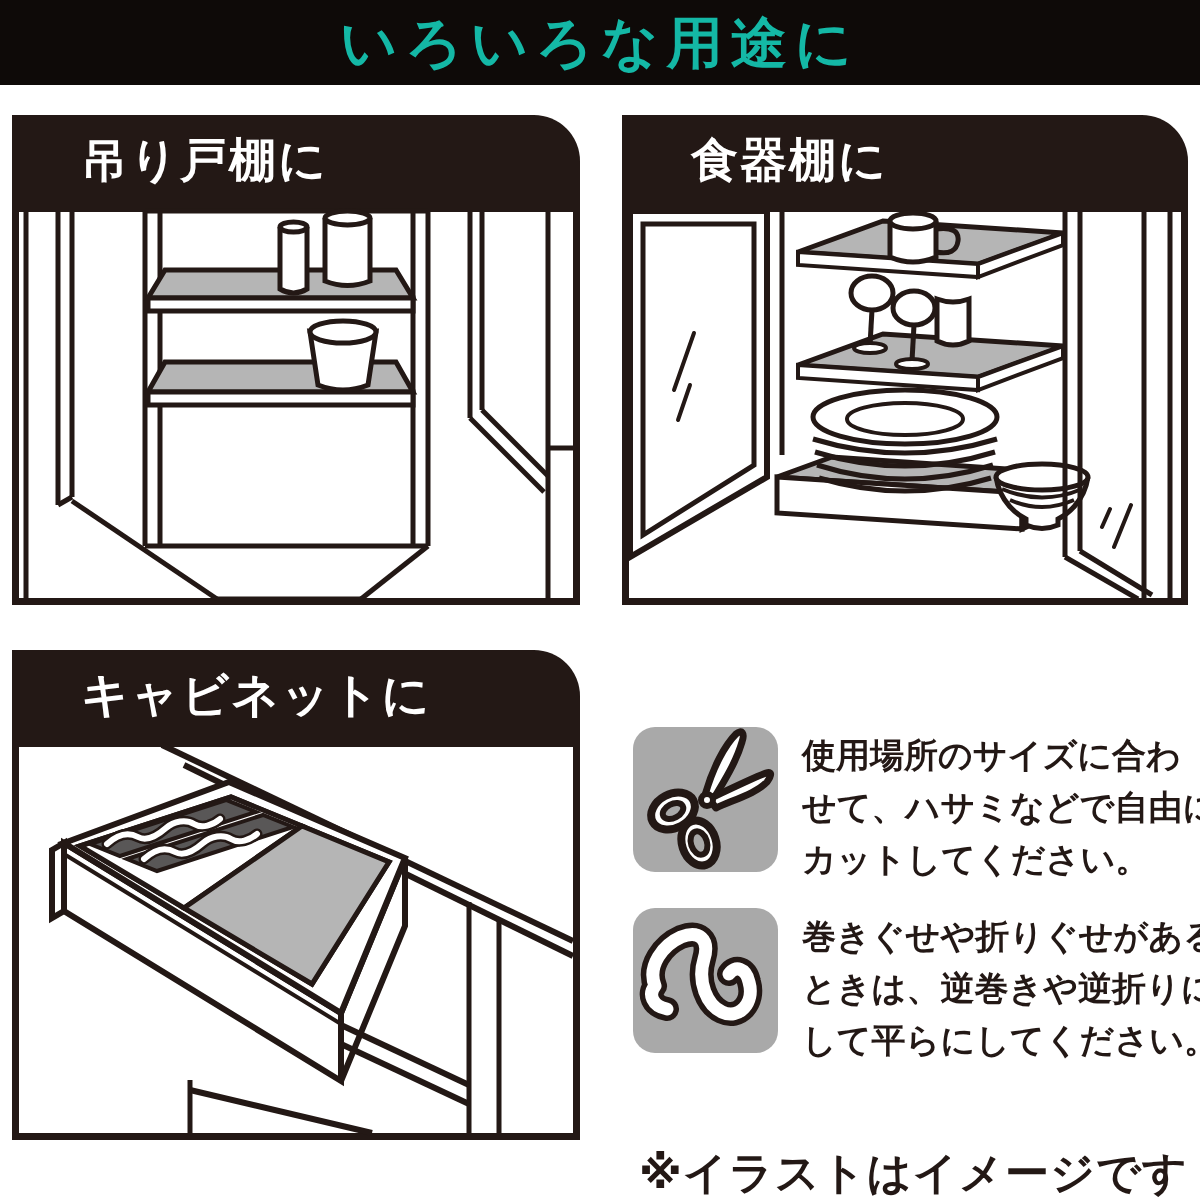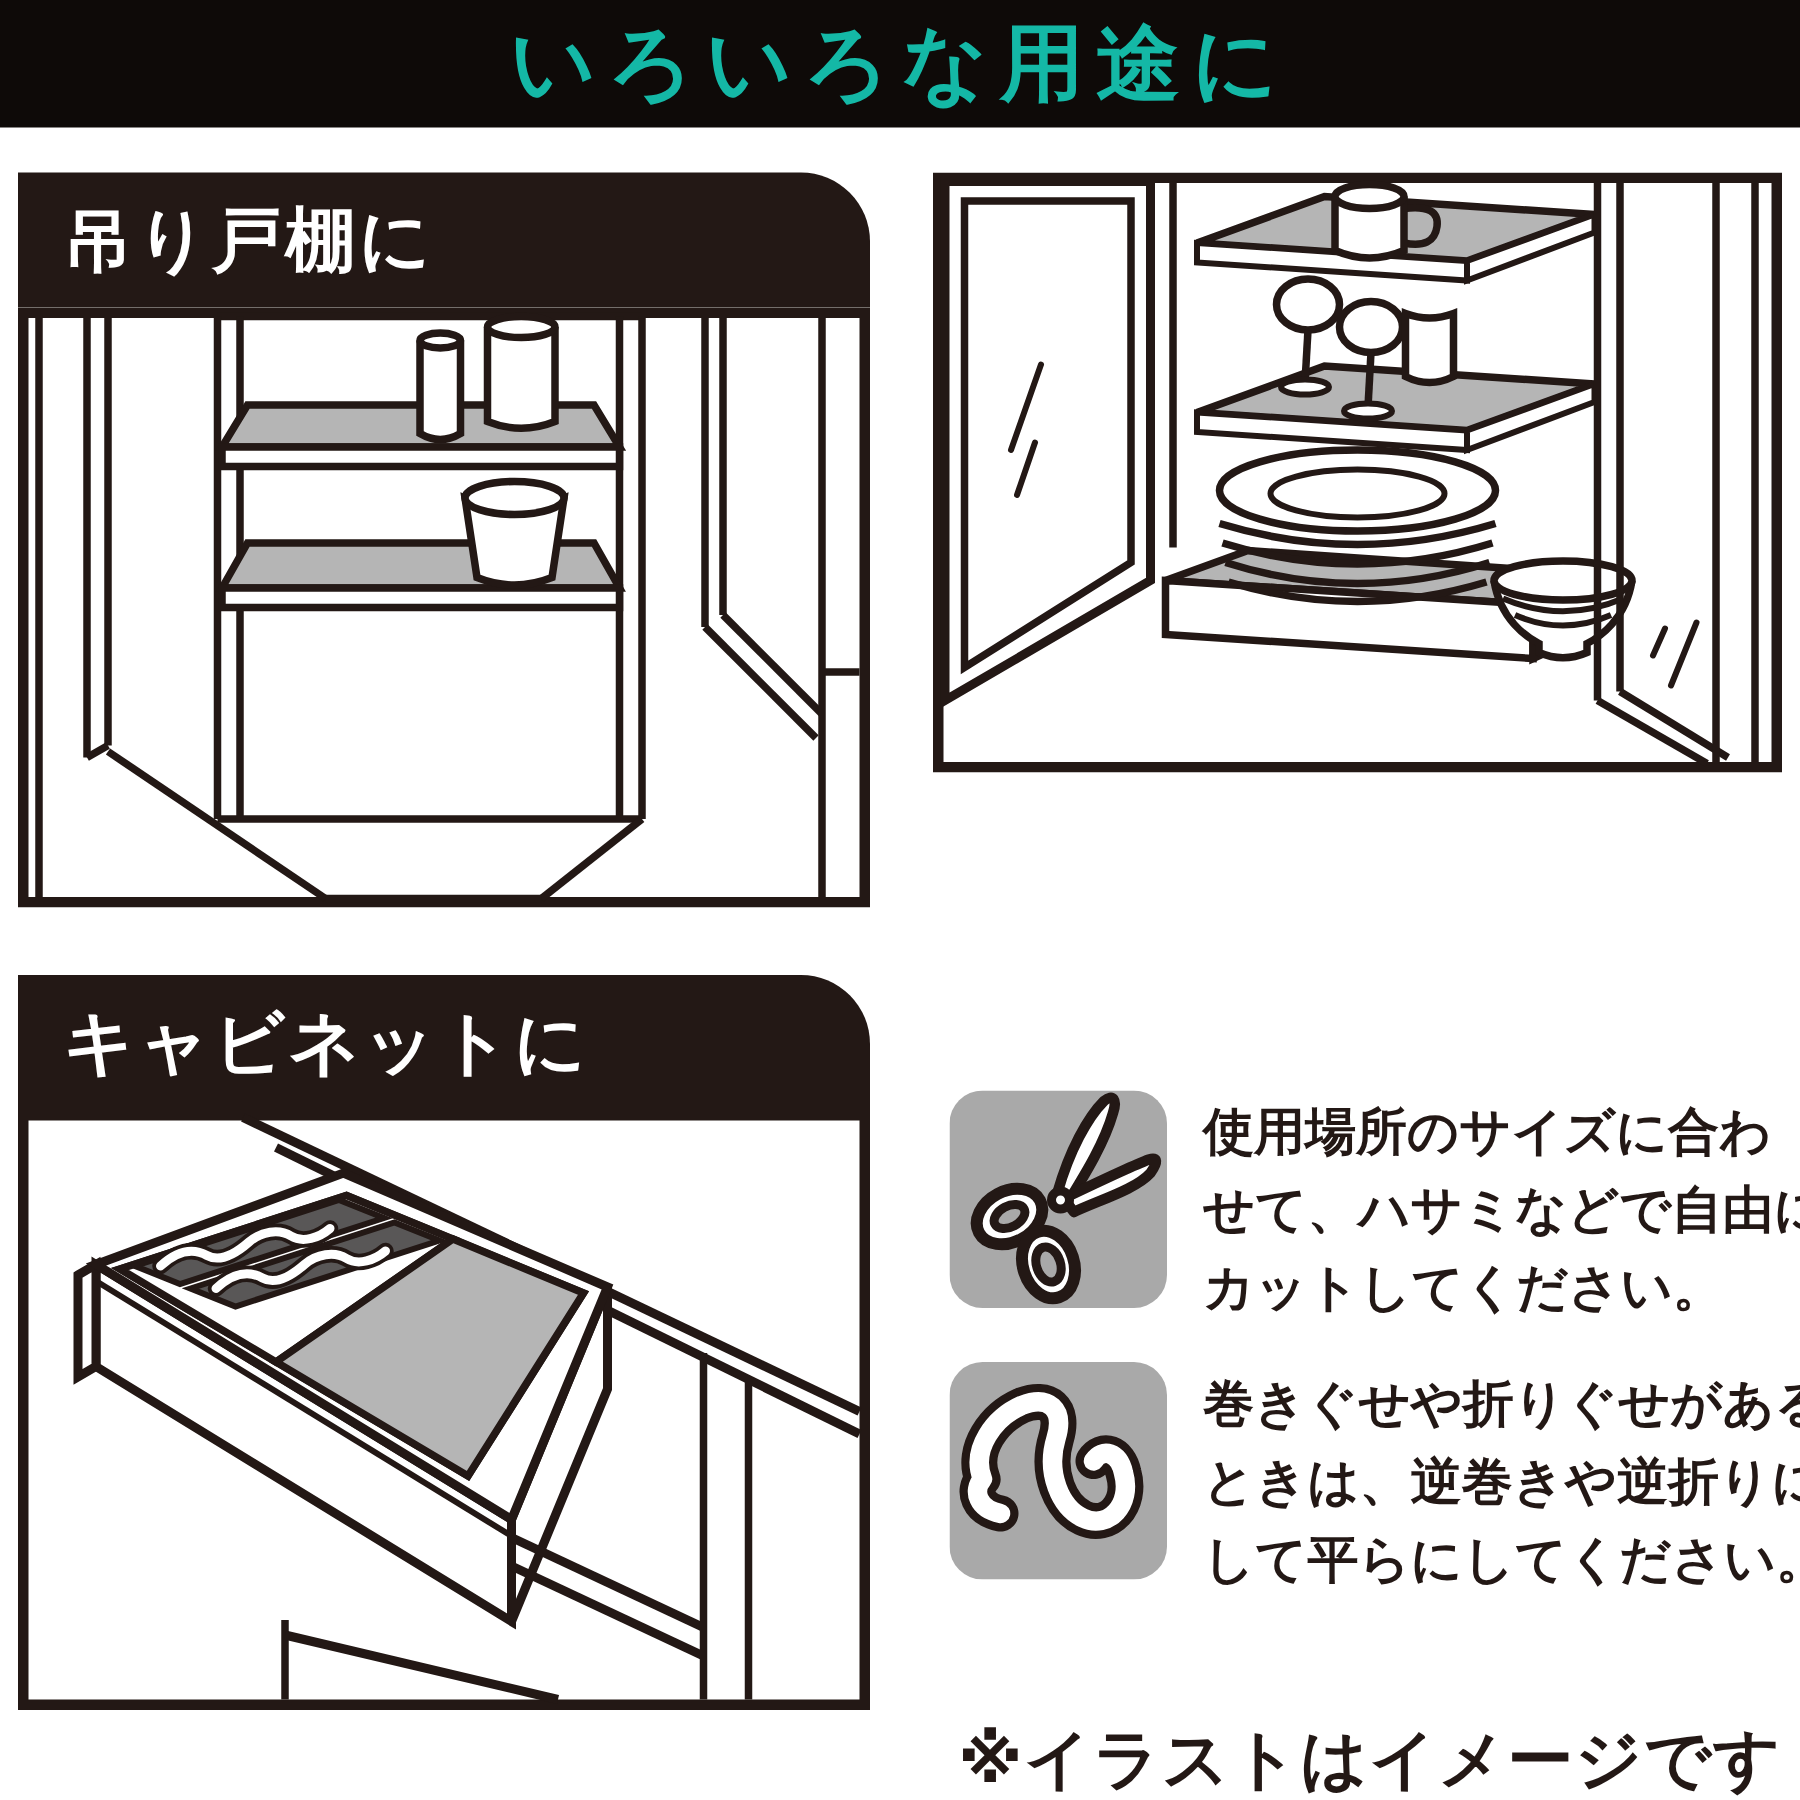--- a/index.html
+++ b/index.html
@@ -11,21 +11,21 @@
   .banner{
     position:absolute;left:0;top:0;width:1200px;height:85px;background:#0e0a08;
     display:flex;align-items:center;justify-content:center;
   }
   .banner span{
     color:#14b8a6;font-size:56px;font-weight:bold;letter-spacing:8px;line-height:85px;
   }
   .panel{position:absolute;}
   .panel-header{
     height:90px;background:#231815;border-radius:0 46px 0 0;
-    display:flex;align-items:center;
+    display:flex;align-items:center;padding-left:39px;
   }
   .panel-header span{
     color:#fff;font-size:47px;font-weight:bold;padding-left:30px;letter-spacing:2px;
   }
   .panel-body{line-height:0;}
   svg{display:block;}
   .notes{position:absolute;left:633px;top:727px;width:557px;}
   .note{position:absolute;left:0;display:flex;}
   .note-tile{flex:0 0 145px;}
   .note-text{
@@ -89,20 +89,23 @@
       <polygon points="136,187 153,157 384,157 401,187" fill="#b5b5b5"></polygon>
       <polygon points="136,187 401,187 401,200 136,200" fill="#fff"></polygon>
 
       <path d="M298,127 L306,180 Q331,190 356,180 L364,127 Q331,139 298,127 Z" fill="#fff"></path>
       <ellipse cx="331" cy="127" rx="33" ry="11" fill="#fff"></ellipse>
     </svg>
   </div>
 </section>
 
 <section class="panel" style="left:622px;top:115px;width:566px;">
+  <div class="panel-header">
+    <span>食器棚に</span>
+  </div>
   <div class="panel-body">
     <svg width="566" height="400" viewBox="0 0 566 400" fill="none" stroke="#231815" stroke-width="5">
       <rect x="3.5" y="3.5" width="559" height="393" fill="#fff" stroke-width="7"></rect>
 
       <polygon points="8,6 145,6 145,272 8,352" fill="#fff" stroke-width="6"></polygon>
       <polygon points="21,19 132,19 132,260 21,330" fill="#fff"></polygon>
       <line x1="52" y1="185" x2="72" y2="128" stroke-width="4" stroke-linecap="round"></line>
       <line x1="56" y1="215" x2="68" y2="180" stroke-width="4" stroke-linecap="round"></line>
 
       <line x1="160" y1="6" x2="160" y2="250"></line>

